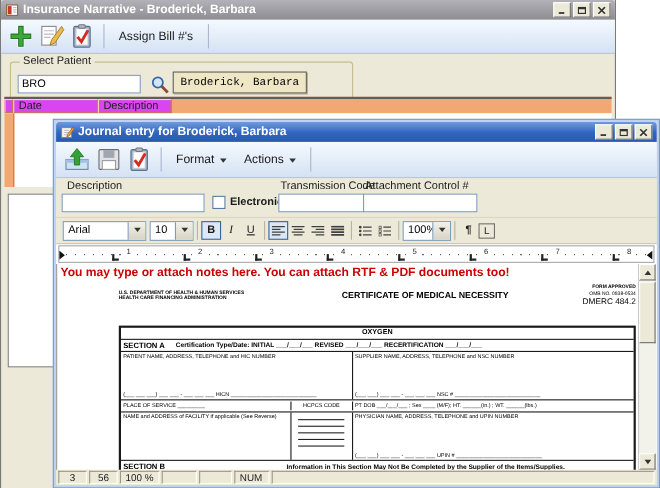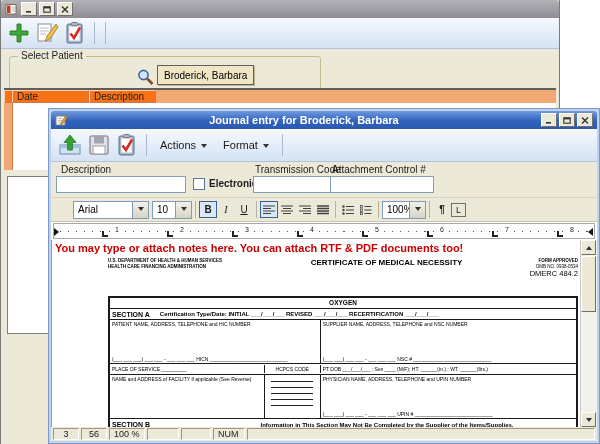--- a/index.html
+++ b/index.html
@@ -1,42 +1,42 @@
 <!DOCTYPE html>
 <html><head>
 <meta charset="utf-8">
 <style>
   html,body{margin:0;padding:0;background:#fff;font-family:"Liberation Sans",sans-serif;}
   .screen{position:relative;width:600px;height:444px;background:#fff;overflow:hidden;}
   .win{position:absolute;background:#EDE9D8;}
   
   .titlebar{height:18px;display:flex;align-items:center;gap:4px;padding:0 4px;border-radius:3px 3px 0 0;}
   .tb-inactive{background:linear-gradient(#B2B2B8,#8C8C92);}
-  .tb-active{background:linear-gradient(#6E9ADF,#3263BE 55%,#2A58B0);text-align:center;}
+  .tb-active{background:linear-gradient(#6E9ADF,#3263BE 55%,#2A58B0);}
   .title-text{flex:1;color:#fff;font-weight:bold;font-size:11px;white-space:nowrap;overflow:hidden;}
   .win-btns{display:flex;gap:2px;}
   .win-btn{width:16px;height:14px;background:#ECE9D8;border:1px solid;border-color:#FFFFFF #6F6F6F #6F6F6F #FFFFFF;display:flex;align-items:center;justify-content:center;padding:0;box-sizing:border-box;}
   
   .toolbar{display:flex;align-items:center;background:linear-gradient(#F4F9FE,#D5E2F4);border-bottom:1px solid #B4C2D9;padding:0 4px;}
   .tb-btn{height:26px;min-width:28px;display:flex;align-items:center;justify-content:center;background:transparent;border:0;padding:0 2px;}
   .tb-sep{width:1px;height:22px;background:#A9B7CF;margin:0 5px;}
   .tb-text{font-size:11px;color:#1a1a1a;display:flex;align-items:center;gap:5px;background:transparent;border:0;padding:0 8px;height:26px;}
   .dd-caret{width:0;height:0;border:3px solid transparent;border-top:4px solid #333;margin-top:4px;}
   
   .xp-input{background:#fff;border:1px solid #7F9DB9;font-size:10px;padding:1px 3px;font-family:inherit;box-sizing:border-box;}
   .groupbox{position:absolute;border:1px solid #C6BD8F;border-radius:3px;}
   .gb-label{position:absolute;top:-7px;left:8px;background:#EDE9D8;padding:0 3px;font-size:10px;color:#222;}
   .chip{background:#EFE6C6;border:1px solid #62625A;box-shadow:1px 1px 0 #B9B29A;font-size:10px;display:flex;align-items:center;padding:0 6px;}
   .checkbox{width:12px;height:12px;background:#fff;border:1px solid #5A7A9A;box-sizing:border-box;}
   .combo{height:18px;background:#fff;border:1px solid #7F9DB9;display:flex;align-items:stretch;font-size:10px;box-sizing:border-box;}
   .combo .val{flex:1;display:flex;align-items:center;padding-left:4px;white-space:nowrap;overflow:hidden;}
   .combo .dbtn{width:15px;background:linear-gradient(#F2F1EA,#D8D4C4);border-left:1px solid #7F9DB9;display:flex;align-items:center;justify-content:center;}
   
   .grid-headerbar{position:absolute;left:3px;right:3px;top:88px;height:15px;background:#F2A873;border-top:2px solid #5E5E5E;display:flex;box-sizing:border-box;}
-  .gh{background:#f97316;border:1px solid;border-color:#FCD3B2 #C87A48 #C87A48 #FCD3B2;font-size:10px;color:#1a1a1a;display:flex;align-items:center;padding:0 4px;box-sizing:border-box;}
+  .gh{background:#d946ef;border:1px solid;border-color:#FCD3B2 #C87A48 #C87A48 #FCD3B2;font-size:10px;color:#1a1a1a;display:flex;align-items:center;padding:0 4px;box-sizing:border-box;}
   .grid-body{position:absolute;left:3px;right:3px;top:103px;height:67px;background:#fff;}
   .row-selector-col{position:absolute;left:0;top:0;bottom:0;width:8px;background:#F2A873;border-right:1px solid #C87A48;}
   .preview-panel{position:absolute;left:6px;top:176px;width:300px;height:156px;background:#fff;border:1px solid #7F7F7F;}
   
   .win-fg{left:48px;top:108px;width:552px;height:336px;border:1px solid #7E99C4;background:#BFD2EE;padding:2px;box-sizing:border-box;}
   .fg-inner{display:flex;flex-direction:column;width:546px;height:330px;background:#EDE9D8;}
   .fields-band{position:relative;height:35px;background:#EDE9D8;flex:none;}
   .f-label{position:absolute;top:2px;font-size:10px;color:#1a1a1a;}
   .fmtbar{height:23px;flex:none;display:flex;align-items:center;background:#EDE9D8;border-top:1px solid #D8D3BC;padding:0 3px;overflow:hidden;}
   .fmt-btn{width:18px;height:17px;flex:none;display:flex;align-items:center;justify-content:center;font-size:10px;color:#1a1a1a;background:transparent;border:1px solid transparent;padding:0;box-sizing:border-box;}
@@ -55,21 +55,21 @@
   .doc{position:relative;flex:1;background:#fff;overflow:hidden;border-left:1px solid #9A9A9A;}
   .notice{position:absolute;left:3px;top:2px;font-size:11px;font-weight:bold;color:#CC0000;white-space:nowrap;}
   
   .vscroll{position:absolute;right:0;top:0;bottom:0;width:16px;background:#F2F1EA;border-left:1px solid #C8C8C8;}
   .sb-btn{position:absolute;left:0;width:15px;height:15px;background:#ECE9D8;border:1px solid;border-color:#FFFFFF #6F6F6F #6F6F6F #FFFFFF;box-sizing:border-box;display:flex;align-items:center;justify-content:center;}
   .sb-thumb{position:absolute;left:0;top:16px;width:15px;height:56px;background:#ECE9D8;border:1px solid;border-color:#FFFFFF #6F6F6F #6F6F6F #FFFFFF;box-sizing:border-box;}
   .tri-up{width:0;height:0;border:3px solid transparent;border-bottom:4px solid #333;margin-bottom:3px;}
   .tri-dn{width:0;height:0;border:3px solid transparent;border-top:4px solid #333;margin-top:3px;}
   
   .cmn{position:absolute;left:56px;top:18px;width:470px;color:#000;}
-  .cmn-head{display:flex;align-items:flex-start;margin-bottom:18px;}
+  .cmn-head{display:flex;align-items:center;margin-bottom:18px;}
   .tiny{font-size:4.5px;line-height:5.5px;}
   .cmn-head .agency{width:175px;}
   .cmn-head .ttl{flex:1;text-align:center;font-size:8px;font-weight:bold;}
   .cmn-head .appr{width:88px;text-align:right;}
   .dmerc{font-size:7.5px;font-weight:normal;}
   .cmn-table{border:2px solid #1A1A1A;}
   .crow{display:flex;border-top:1px solid #1A1A1A;box-sizing:border-box;}
   .crow:first-child{border-top:0;}
   .ccell{border-left:1px solid #1A1A1A;box-sizing:border-box;padding:1px 2px;overflow:hidden;}
   .ccell:first-child{border-left:0;}
@@ -86,20 +86,21 @@
 
 <div class="screen">
 
   <div class="win" style="left:0;top:0;width:560px;height:444px;border-left:1px solid #7A7A78;border-right:1px solid #7A7A78;box-sizing:border-box;">
     <div class="titlebar tb-inactive">
       <svg width="12" height="12" viewBox="0 0 12 12">
         <rect x="1" y="1.5" width="10" height="9.5" fill="#FFFFFF" stroke="#8A6A3A"></rect>
         <rect x="2" y="2.5" width="3.5" height="7.5" fill="#C23A2A"></rect>
         <path d="M7 4h3M7 6h3M7 8h3" stroke="#9AA" stroke-width="0.8"></path>
       </svg>
+      <span class="title-text">Insurance Narrative - Broderick, Barbara</span>
       <span class="win-btns">
         <button class="win-btn" title="">
           <svg width="8" height="7" viewBox="0 0 8 7">
               <rect x="1" y="5" width="5" height="1.6" fill="#333"></rect>
             </svg>
         </button>
         <button class="win-btn">
           <svg width="8" height="7" viewBox="0 0 8 7">
               <rect x="0.8" y="0.8" width="6.4" height="5.4" fill="none" stroke="#333" stroke-width="1.1"></rect>
               <rect x="0.8" y="0.8" width="6.4" height="1.6" fill="#333"></rect>
@@ -129,32 +130,36 @@
       </button>
       <button class="tb-btn">
         <svg width="24" height="24" viewBox="0 0 24 24">
           <rect x="4" y="3" width="15" height="19" rx="1.5" fill="#8FA8C8" stroke="#5E7390"></rect>
           <rect x="6" y="5" width="11" height="15" fill="#FFFFFF" stroke="#C9C9C9"></rect>
           <rect x="8.5" y="1.5" width="6" height="3.2" rx="1" fill="#B3B7BF" stroke="#6F7685"></rect>
           <path d="M7.5 12.5 l3.5 4.5 L17 6.5" stroke="#D42A20" stroke-width="2.6" fill="none"></path>
         </svg>
       </button>
       <span class="tb-sep"></span>
+      <button class="tb-text">
+        <span>Assign Bill #'s</span>
+      </button>
       <span class="tb-sep"></span>
     </div>
 
     <div class="groupbox" style="left:8px;top:56px;width:310px;height:40px;">
       <span class="gb-label">Select Patient</span>
+      <input class="xp-input" style="position: absolute; left: 6px; top: 11px; width: 112px; height: 17px;" value="BRO">
       <button class="tb-btn" style="position:absolute;left:121px;top:9px;width:22px;height:21px;">
         <svg width="18" height="18" viewBox="0 0 18 18">
           <circle cx="7.5" cy="7" r="4.6" fill="#D2E6F8" stroke="#3A66A8" stroke-width="1.6"></circle>
           <path d="M11 10.5 L16.5 16" stroke="#8B4A2F" stroke-width="2.6"></path>
         </svg>
       </button>
-      <span class="chip" style="position:absolute;left:147px;top:8px;height:18px;">Broderick, Barbara</span>
+      <span class="chip" style="position:absolute;left:147px;top:8px;height:18px;font-family:Liberation Mono, monospace;">Broderick, Barbara</span>
     </div>
 
     <div class="grid-headerbar">
       <span class="gh" style="width:8px;padding:0;"></span>
       <span class="gh" style="width:77px;">Date</span>
       <span class="gh" style="width:67px;">Description</span>
     </div>
     <div class="grid-body">
       <span class="row-selector-col"></span>
     </div>
@@ -209,44 +214,44 @@
         <button class="tb-btn">
           <svg width="24" height="24" viewBox="0 0 24 24">
             <rect x="4" y="3" width="15" height="19" rx="1.5" fill="#8FA8C8" stroke="#5E7390"></rect>
             <rect x="6" y="5" width="11" height="15" fill="#FFFFFF" stroke="#C9C9C9"></rect>
             <rect x="8.5" y="1.5" width="6" height="3.2" rx="1" fill="#B3B7BF" stroke="#6F7685"></rect>
             <path d="M7.5 12.5 l3.5 4.5 L17 6.5" stroke="#D42A20" stroke-width="2.6" fill="none"></path>
           </svg>
         </button>
         <span class="tb-sep"></span>
         <button class="tb-text">
+          <span>Format</span>
+          <span class="dd-caret"></span>
+        </button>
+        <button class="tb-text">
           <span>Actions</span>
-          <span class="dd-caret"></span>
-        </button>
-        <button class="tb-text">
-          <span>Format</span>
           <span class="dd-caret"></span>
         </button>
         <span class="tb-sep"></span>
       </div>
 
       <div class="fields-band">
         <span class="f-label" style="left:10px;">Description</span>
         <input class="xp-input" style="position: absolute; left: 5px; top: 14px; width: 130px; height: 17px;" value="">
         <span class="checkbox" style="position:absolute;left:142px;top:16px;"></span>
         <span class="f-label" style="left:158px;top:16px;font-weight:bold;">Electronic</span>
         <span class="f-label" style="left:204px;">Transmission Code</span>
         <input class="xp-input" style="position: absolute; left: 202px; top: 14px; width: 78px; height: 17px;" value="">
         <span class="f-label" style="left:281px;">Attachment Control #</span>
         <input class="xp-input" style="position: absolute; left: 279px; top: 14px; width: 104px; height: 17px;" value="">
       </div>
 
       <div class="fmtbar">
         <span style="width:3px;flex:none;"></span>
-        <span class="combo" style="width:76px;margin-left:16px;">
+        <span class="combo" style="width:76px;">
           <span class="val">Arial</span>
           <span class="dbtn">
               <span class="dd-caret" style="margin-top:1px;"></span>
             </span>
         </span>
         <span style="width:3px;flex:none;"></span>
         <span class="combo" style="width:40px;">
           <span class="val">10</span>
           <span class="dbtn">
               <span class="dd-caret" style="margin-top:1px;"></span>

